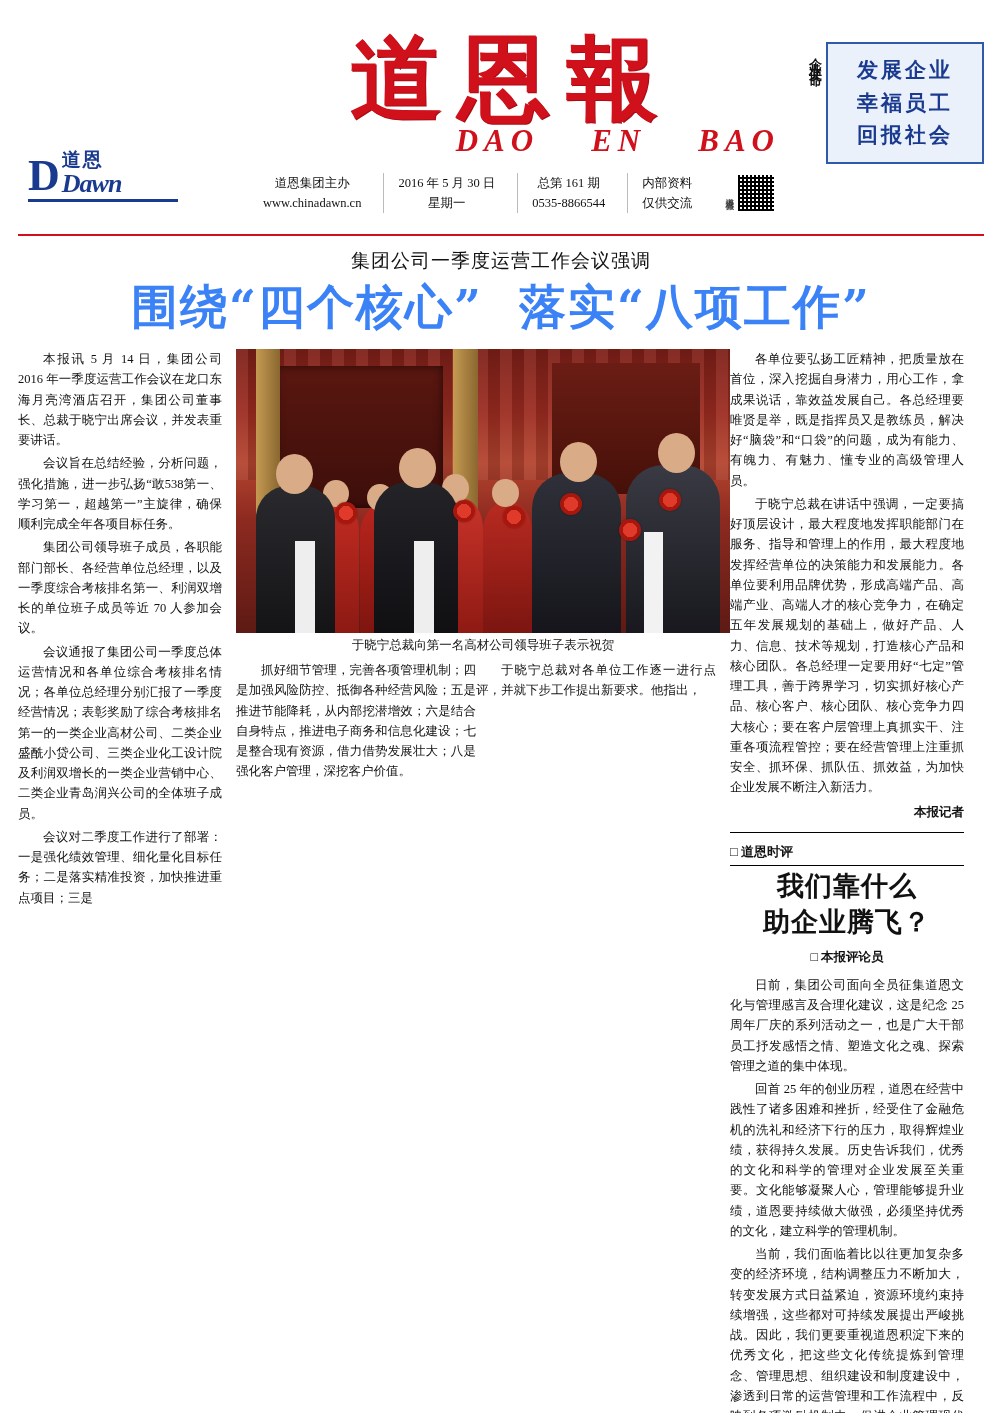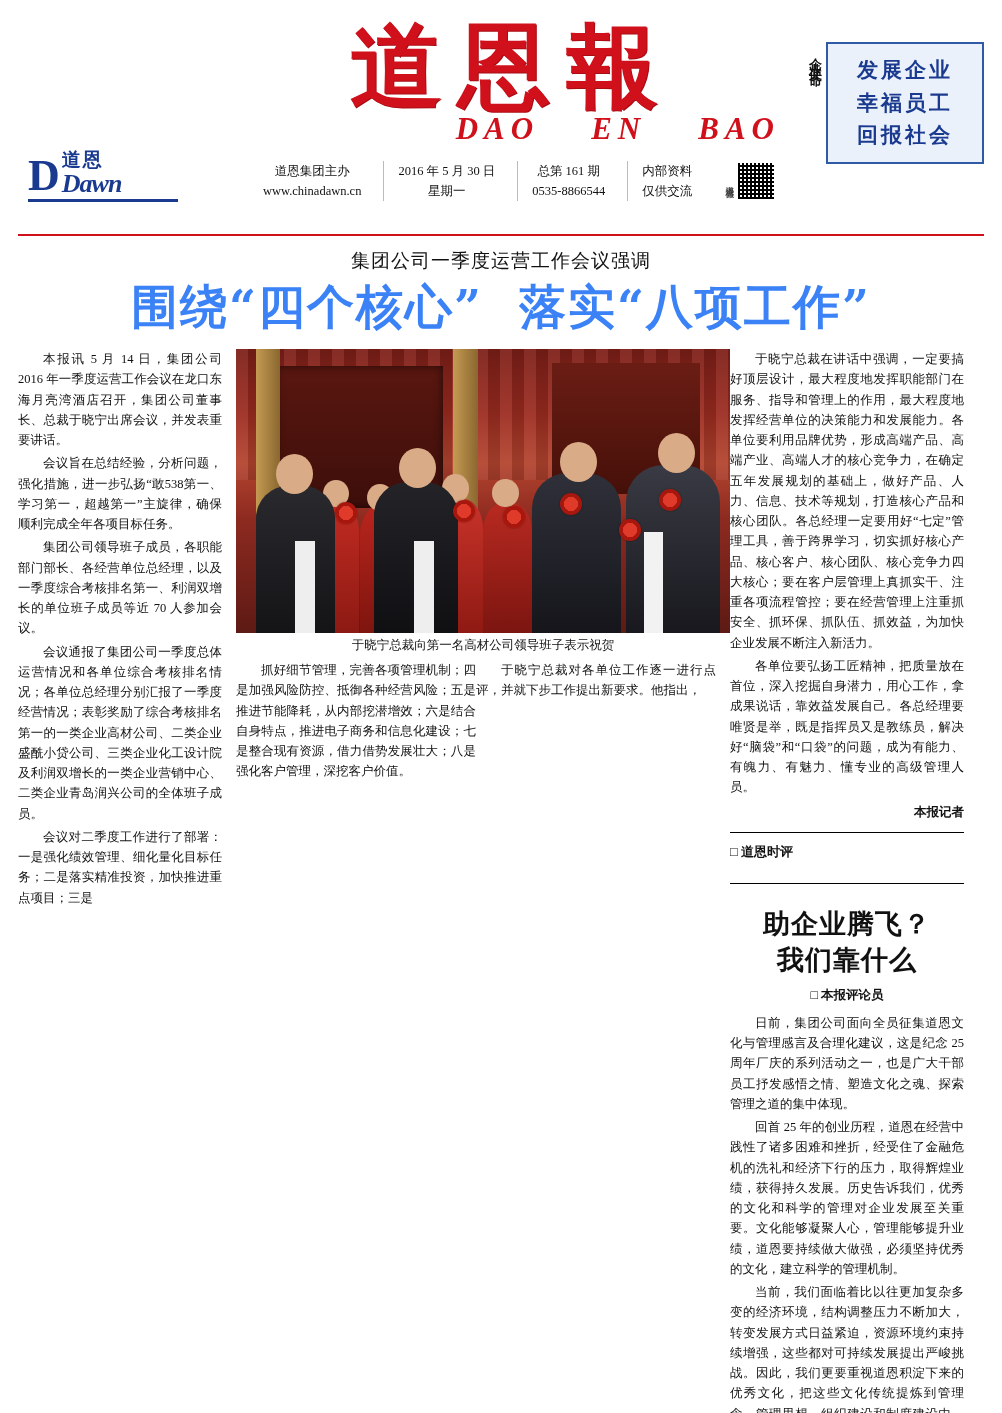--- a/index.html
+++ b/index.html
@@ -58,21 +58,21 @@
     color: #1a3a8f;
     font-weight: bold;
     font-style: italic;
     letter-spacing: -1px;
   }
   .logo-rule { height: 3px; background: #1a3a8f; width: 150px; margin-top: 2px; }
 
   .mast-center {
     flex: 1;
     text-align: center;
-    padding-top: 18px;
+    padding-top: 30px;
     position: relative;
   }
   .title-cn {
     font-size: 92px;
     font-weight: bold;
     color: #d0111b;
     letter-spacing: 16px;
     line-height: 1.05;
     font-family: "DejaVu Serif", serif;
     text-shadow: 1px 1px 0 #a80d15;
@@ -249,22 +249,22 @@
   .sub-cols2 { display: flex; }
   .sub-col { width: 240px; font-size: 12.5px; line-height: 1.62; text-align: justify; }
 
   .divider { height: 1px; background: #000; margin: 10px 0 8px; }
 
   
   .review-head {
     font-size: 13px;
     font-weight: bold;
     border-bottom: 1px solid #000;
-    padding-bottom: 21px;
-    margin-bottom: 22px;
+    padding-bottom: 3px;
+    margin-bottom: 2px;
   }
   .review-title {
     font-size: 27px;
     font-weight: bold;
     text-align: center;
     line-height: 1.35;
     letter-spacing: 1px;
     font-family: "DejaVu Serif", serif;
     margin-bottom: 6px;
   }
@@ -391,30 +391,30 @@
         <div class="sub-col">
           <p class="body">抓好细节管理，完善各项管理机制；四是加强风险防控、抵御各种经营风险；五是推进节能降耗，从内部挖潜增效；六是结合自身特点，推进电子商务和信息化建设；七是整合现有资源，借力借势发展壮大；八是强化客户管理，深挖客户价值。</p>
         </div>
         <div class="sub-col">
           <p class="body">于晓宁总裁对各单位工作逐一进行点评，并就下步工作提出新要求。他指出，</p>
         </div>
       </div>
     </div>
 
     <div class="col c-right">
+      <p class="body">各单位要弘扬工匠精神，把质量放在首位，深入挖掘自身潜力，用心工作，拿成果说话，靠效益发展自己。各总经理要唯贤是举，既是指挥员又是教练员，解决好“脑袋”和“口袋”的问题，成为有能力、有魄力、有魅力、懂专业的高级管理人员。</p>
       <p class="body">于晓宁总裁在讲话中强调，一定要搞好顶层设计，最大程度地发挥职能部门在服务、指导和管理上的作用，最大程度地发挥经营单位的决策能力和发展能力。各单位要利用品牌优势，形成高端产品、高端产业、高端人才的核心竞争力，在确定五年发展规划的基础上，做好产品、人力、信息、技术等规划，打造核心产品和核心团队。各总经理一定要用好“七定”管理工具，善于跨界学习，切实抓好核心产品、核心客户、核心团队、核心竞争力四大核心；要在客户层管理上真抓实干、注重各项流程管控；要在经营管理上注重抓安全、抓环保、抓队伍、抓效益，为加快企业发展不断注入新活力。</p>
-      <p class="body">各单位要弘扬工匠精神，把质量放在首位，深入挖掘自身潜力，用心工作，拿成果说话，靠效益发展自己。各总经理要唯贤是举，既是指挥员又是教练员，解决好“脑袋”和“口袋”的问题，成为有能力、有魄力、有魅力、懂专业的高级管理人员。</p>
       <div class="byline">本报记者</div>
 
       <div class="divider"></div>
 
       <div class="review-head">□ 道恩时评</div>
       <div class="review-title">
+        <div>我们靠什么</div>
         <div>助企业腾飞？</div>
-        <div>我们靠什么</div>
       </div>
       <div class="review-author">□ 本报评论员</div>
       <p class="body">日前，集团公司面向全员征集道恩文化与管理感言及合理化建议，这是纪念 25 周年厂庆的系列活动之一，也是广大干部员工抒发感悟之情、塑造文化之魂、探索管理之道的集中体现。</p>
       <p class="body">回首 25 年的创业历程，道恩在经营中践性了诸多困难和挫折，经受住了金融危机的洗礼和经济下行的压力，取得辉煌业绩，获得持久发展。历史告诉我们，优秀的文化和科学的管理对企业发展至关重要。文化能够凝聚人心，管理能够提升业绩，道恩要持续做大做强，必须坚持优秀的文化，建立科学的管理机制。</p>
       <p class="body">当前，我们面临着比以往更加复杂多变的经济环境，结构调整压力不断加大，转变发展方式日益紧迫，资源环境约束持续增强，这些都对可持续发展提出严峻挑战。因此，我们更要重视道恩积淀下来的优秀文化，把这些文化传统提炼到管理念、管理思想、组织建设和制度建设中，渗透到日常的运营管理和工作流程中，反映到各项激励机制中，促进企业管理现代化、产业发展科技化、市场运作国际化。</p>
 
     </div>
   </div>
 
 </div>

